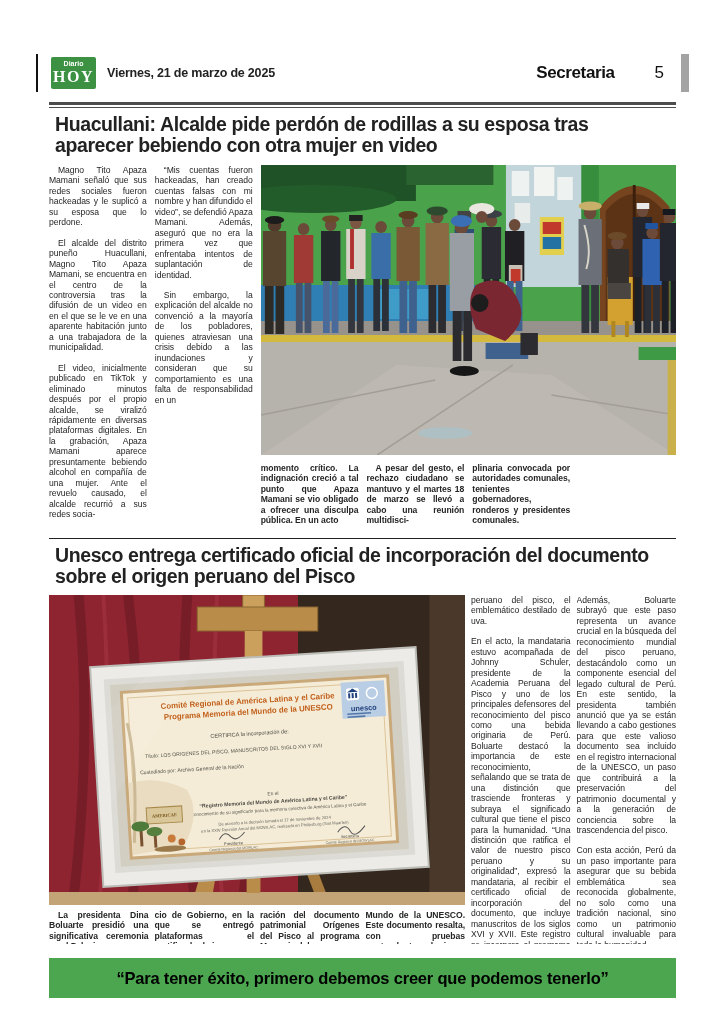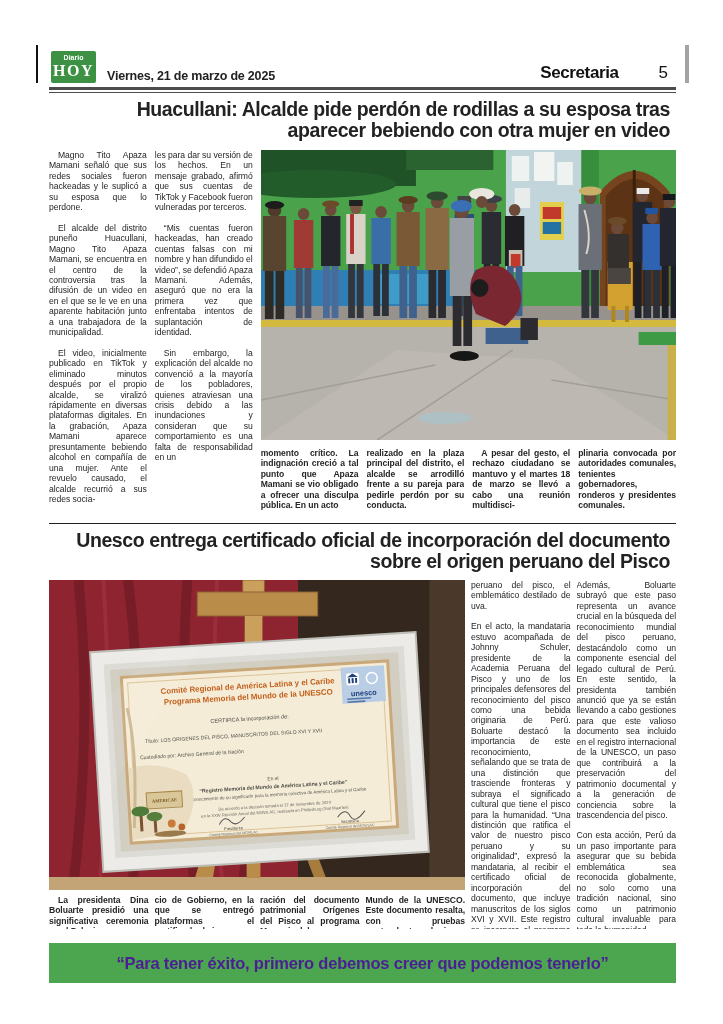--- a/index.html
+++ b/index.html
@@ -1,53 +1,53 @@
 <!DOCTYPE html>
 <html lang="es"><head>
 <meta charset="utf-8">
 <style>
   html,body{margin:0;padding:0;background:#ffffff;}
   .page{position:relative;width:723px;height:1024px;background:#fff;overflow:hidden;
         font-family:"Liberation Sans",sans-serif;color:#1d1d1d;margin:0 auto;}
   .content{position:absolute;left:49px;top:44px;width:627px;}
 
   
-  .hdr{display:flex;align-items:flex-end;height:38px;margin:1px -13px;padding:0 13px;
-       border-left:2px solid #111;border-right:4px solid #a3a3a3;}
+  .hdr{display:flex;align-items:center;height:38px;margin:10px -13px;padding:0 13px;
+       border-left:2px solid #111;border-right:8px solid #a3a3a3;}
   .logo{width:45px;height:32px;background:#3c9142;color:#fff;text-align:center;border-radius:2px;flex:0 0 auto;}
   .logo .d{font-size:7px;font-weight:bold;line-height:9px;padding-top:2px;}
   .logo .h{font-family:"Liberation Serif",serif;font-weight:bold;font-size:16px;line-height:17px;letter-spacing:1.5px;}
   .date{font-size:12.5px;margin-left:11px;color:#222;letter-spacing:-0.2px;font-weight:bold;}
   .section{margin-left:auto;font-weight:bold;font-size:17px;letter-spacing:-0.4px;color:#111;}
   .pageno{font-size:17px;margin-left:40px;margin-right:4px;color:#111;}
 
   .rule2{margin-top:4px;border-top:3px solid #4c4c4c;}
   .rule2::after{content:"";display:block;height:1px;background:#4c4c4c;margin-top:2px;}
 
-  .headline{font-size:19.5px;line-height:21px;font-weight:bold;text-align:right;
+  .headline{font-size:19.5px;line-height:21px;font-weight:bold;text-align:left;
             margin:6px 6px 0;color:#222;letter-spacing:-0.4px;}
 
   
   .a1grid{display:grid;grid-template-columns:repeat(6,1fr);grid-template-rows:290px 70px;
           column-gap:6px;row-gap:5px;margin-top:9px;gap:8px;}
   .a2grid{display:grid;grid-template-columns:repeat(6,1fr);grid-template-rows:310px 34px;
           column-gap:6px;row-gap:5px;margin-top:8px;}
   .body{font-size:8.6px;line-height:10.45px;text-align:justify;letter-spacing:-0.05px;color:#252525;overflow:hidden;}
   .body p{margin:0 0 10px;text-indent:9px;}
   .body p.cont{text-indent:0;}
   .span2rows{grid-row:1/3;}
   .ph{position:relative;overflow:hidden;background:#ccc;}
   .ph svg{display:block;width:100%;height:100%;}
   .ph1{grid-column:3/7;grid-row:1;}
   .ph2{grid-column:1/5;grid-row:1;}
   .r2{grid-row:2;font-weight:bold;}
 
   .sep{border-top:1.3px solid #222;margin-top:5px;}
 
-  .quotebar{margin-top:14px;height:40px;background:#4ba64f;color:#4c1d95;display:flex;
+  .quotebar{margin-top:14px;height:40px;background:#4ba64f;color:#000000;display:flex;
             align-items:center;justify-content:center;font-weight:bold;font-size:16.5px;letter-spacing:-0.2px;}
 </style>
 </head>
 <body>
 
 <div class="page">
   <div class="content">
 
     <div class="hdr">
       <div class="logo">
@@ -62,21 +62,20 @@
 
     <h1 class="headline">Huacullani: Alcalde pide perdón de rodillas a su esposa tras aparecer bebiendo con otra mujer en video</h1>
 
     <div class="a1grid">
       <div class="body span2rows">
         <p>Magno Tito Apaza Mamani señaló que sus redes sociales fueron hackeadas y le suplicó a su esposa que lo perdone.</p>
         <p>El alcalde del distrito puneño Huacullani, Magno Tito Apaza Mamani, se encuentra en el centro de la controversia tras la difusión de un video en en el que se le ve en una aparente habitación junto a una trabajadora de la municipalidad.</p>
         <p>El video, inicialmente publicado en TikTok y eliminado minutos después por el propio alcalde, se viralizó rápidamente en diversas plataformas digitales. En la grabación, Apaza Mamani aparece presuntamente bebiendo alcohol en compañía de una mujer. Ante el revuelo causado, el alcalde recurrió a sus redes socia-</p>
       </div>
       <div class="body span2rows">
-        <p class="cont">les para dar su versión de los hechos. En un mensaje grabado, afirmó que sus cuentas de TikTok y Facebook fueron vulneradas por terceros.</p>
         <p>“Mis cuentas fueron hackeadas, han creado cuentas falsas con mi nombre y han difundido el video”, se defendió Apaza Mamani. Además, aseguró que no era la primera vez que enfrentaba intentos de suplantación de identidad.</p>
         <p>Sin embargo, la explicación del alcalde no convenció a la mayoría de los pobladores, quienes atraviesan una crisis debido a las inundaciones y consideran que su comportamiento es una falta de responsabilidad en un</p>
       </div>
 
       <figure class="ph ph1" style="margin:0">
         <svg viewBox="0 0 429 290" preserveAspectRatio="none">
 
           <rect width="429" height="156" fill="#4aa24b"></rect>
           <rect x="0" y="0" width="160" height="36" fill="#1f5226"></rect>
           <rect x="150" y="0" width="90" height="20" fill="#2a6330"></rect>
@@ -233,23 +232,20 @@
             <rect x="268" y="168" width="18" height="22" fill="#2b2b30"></rect>
             <path d="M222,120 q30,-14 44,16 q10,22 -14,40 l-30,-12 q-12,-28 0,-44 Z" fill="#7b2731"></path>
             <circle cx="226" cy="138" r="9" fill="#1d1d1d"></circle>
             <ellipse cx="210" cy="206" rx="15" ry="5" fill="#161616"></ellipse>
           </g>
         </svg>
       </figure>
 
       <div class="body r2">
           <p class="cont">momento crítico. La indignación creció a tal punto que Apaza Mamani se vio obligado a ofrecer una disculpa pública. En un acto</p>
-        </div>
-      <div class="body r2">
-          <p class="cont">realizado en la plaza principal del distrito, el alcalde se arrodilló frente a su pareja para pedirle perdón por su conducta.</p>
         </div>
       <div class="body r2">
           <p>A pesar del gesto, el rechazo ciudadano se mantuvo y el martes 18 de marzo se llevó a cabo una reunión multidisci-</p>
         </div>
       <div class="body r2">
           <p class="cont">plinaria convocada por autoridades comunales, tenientes gobernadores, ronderos y presidentes comunales.</p>
         </div>
     </div>
 
     <div class="sep"></div>

